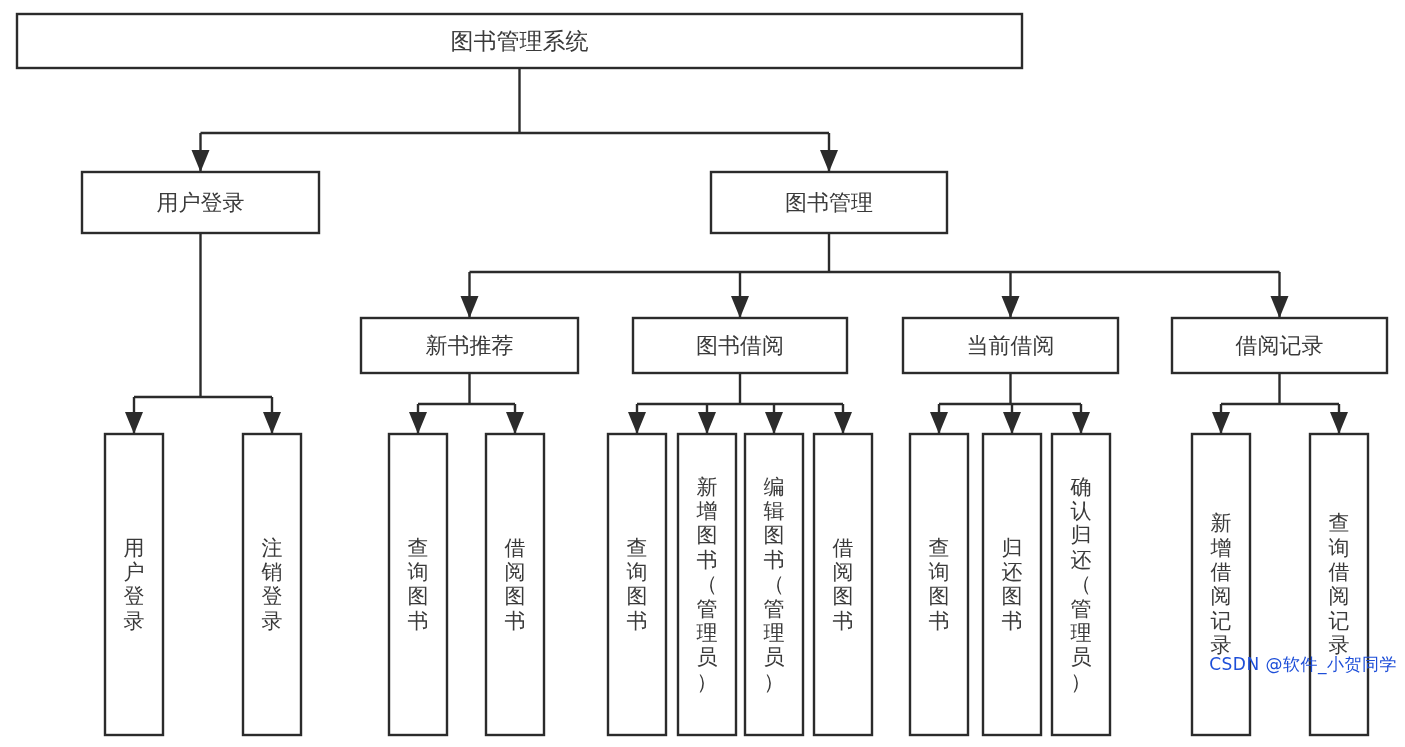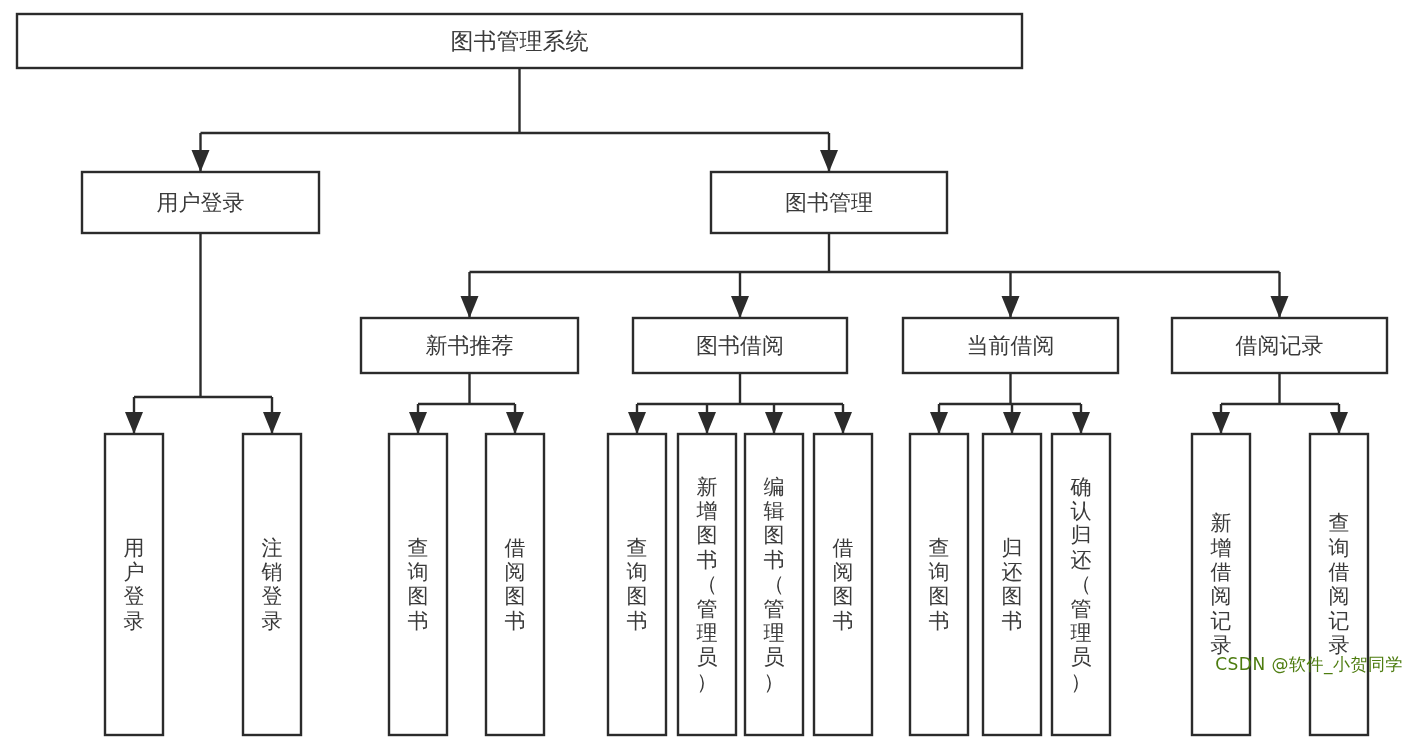--- a/index.html
+++ b/index.html
@@ -68,25 +68,25 @@
     color: #3a3a3a;
     white-space: pre;
     pointer-events: none;
   }
   .leaf-label span {
     display: block;
     text-align: center;
   }
   .watermark {
     position: absolute;
-    right: 2px;
+    right: 8px;
     bottom: 4px;
     font-family: "DejaVu Sans", "Liberation Sans", sans-serif;
     font-size: 17px;
-    color: #4d7c0f;
+    color: #1d4ed8;
     letter-spacing: 0.5px;
     white-space: nowrap;
   }
 </style>
 </head>
 <body>
 
 <div id="diagram-root">
   <svg id="flow-svg" viewBox="0 0 1405 747">
     <g id="connectors-layer">

